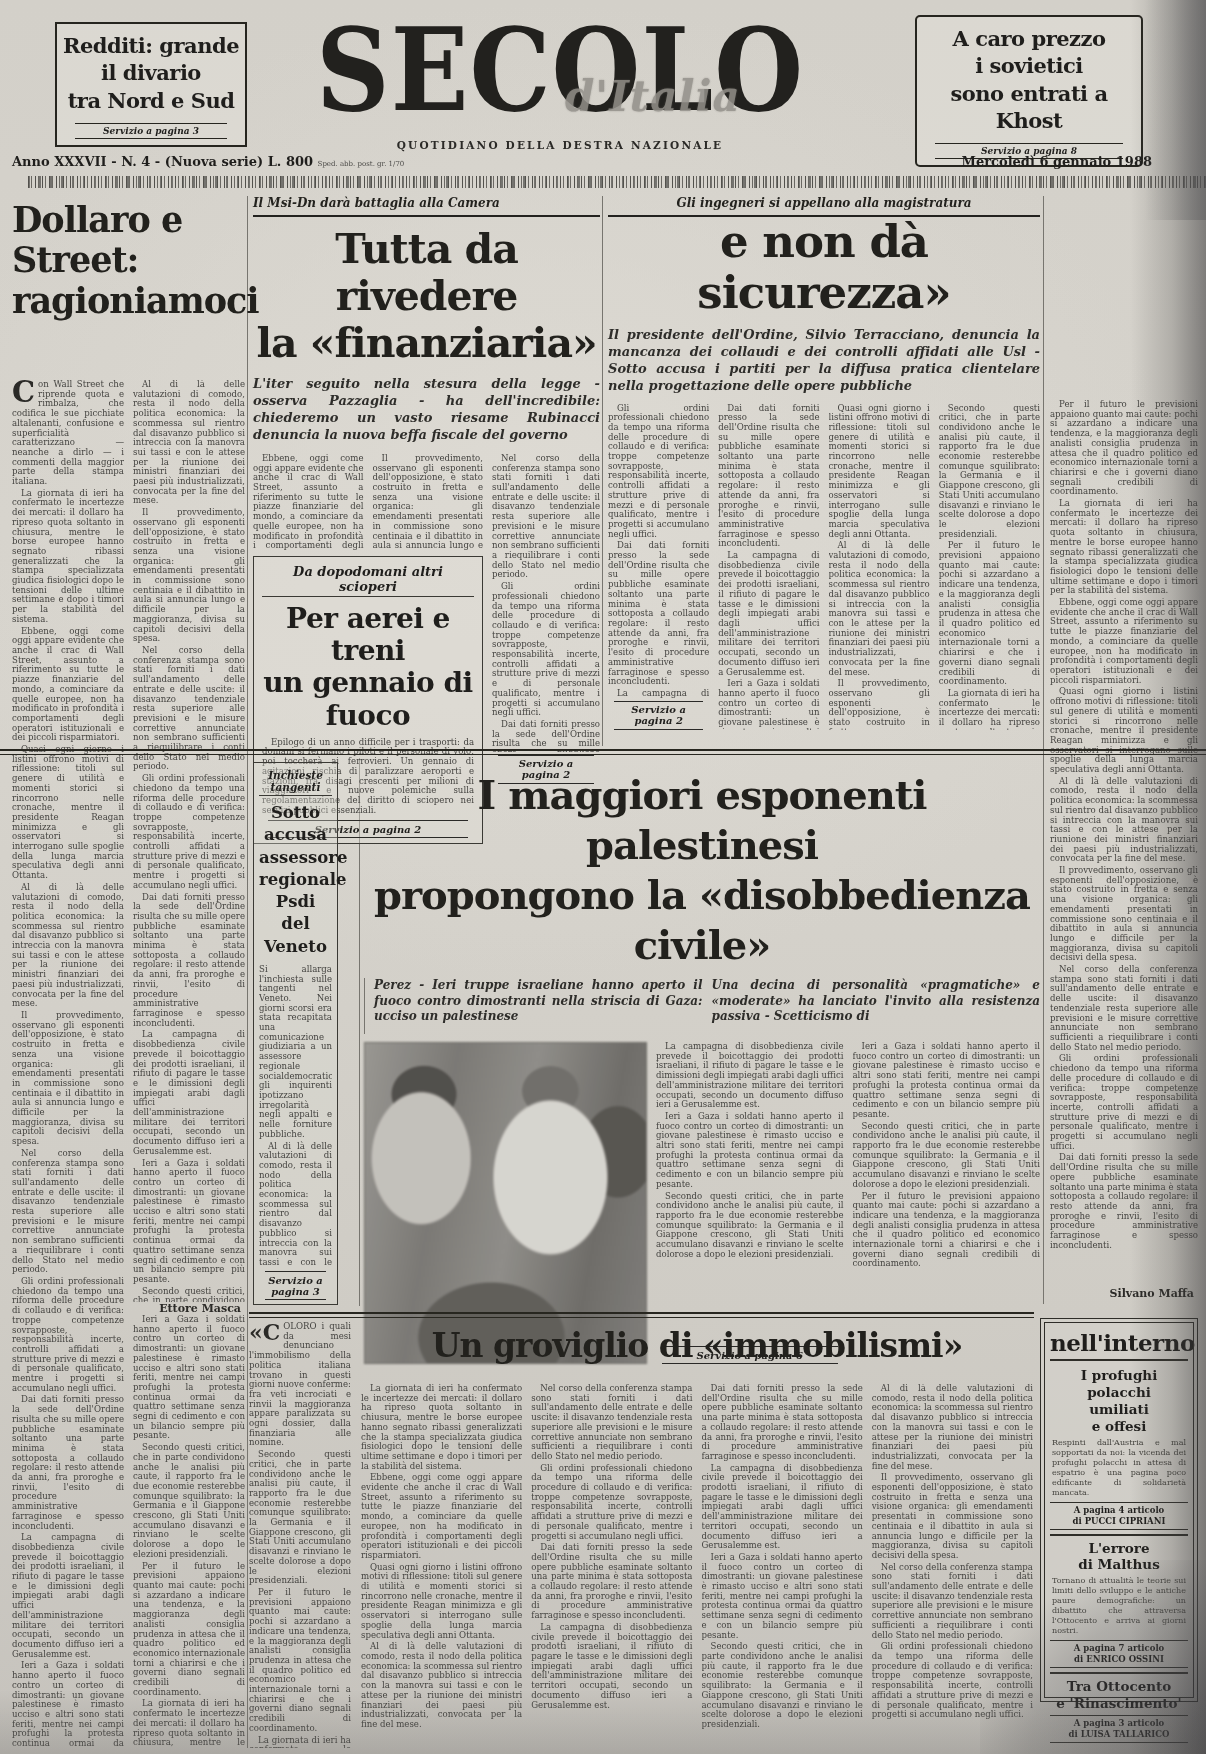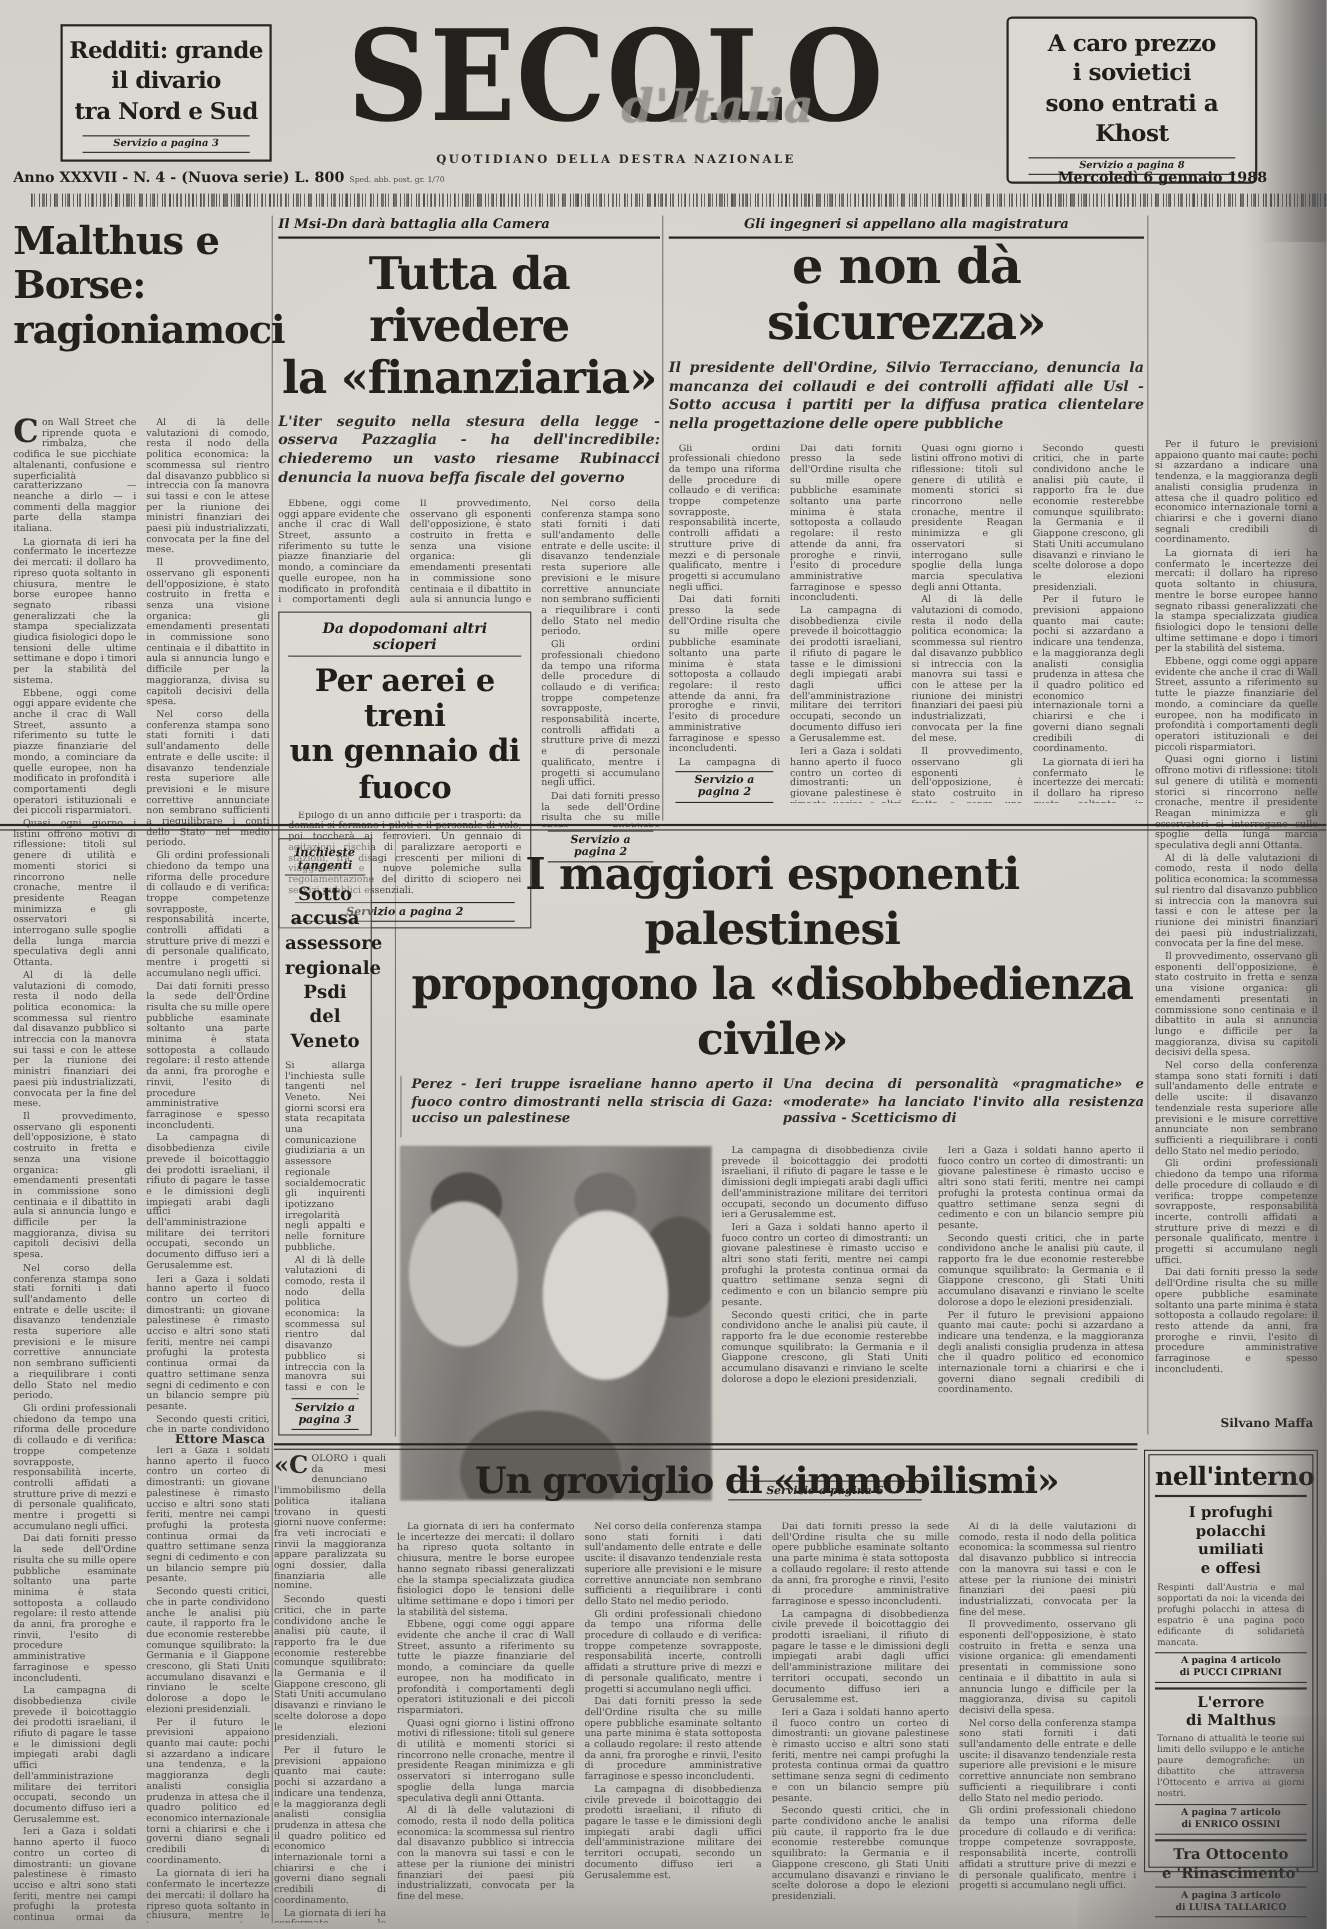--- a/index.html
+++ b/index.html
@@ -123,21 +123,21 @@
   <div class="abs folio" style="left:930px; top:154px; width:222px; text-align:right;">Mercoledì 6 gennaio 1988</div>
 
   <div class="abs barcode" style="left:28px; top:176px; width:1178px; height:12px;"></div>
 
   <div class="abs vrule" style="left:247px; top:196px; height:1552px;"></div>
   <div class="abs vrule" style="left:602px; top:196px; height:550px;"></div>
   <div class="abs vrule" style="left:1043px; top:196px; height:1108px;"></div>
   <div class="abs vrule" style="left:359px; top:758px; height:548px;"></div>
 
   <div class="abs" style="left:12px; top:200px; width:233px;">
-    <div class="hl" style="font-size:35px; line-height:1.15; text-align:left;">Malthus e Borse:</div>
+    <div class="hl" style="font-size:35px; line-height:1.15; text-align:left;">Dollaro e Street:</div>
     <div class="hl" style="font-size:35px; line-height:1.15; text-align:right; padding-right:10px;">ragioniamoci</div>
   </div>
   <div class="abs cols" style="left:12px; top:380px; width:233px; height:1368px;">
     <div class="col">
       <div class="bodytext clip" style="height:1368px;">
         <p class="opening"><span class="dropcap">C</span><span>on Wall Street che riprende quota e rimbalza, che codifica le sue picchiate altalenanti, confusione e superficialità caratterizzano — neanche a dirlo — i commenti della maggior parte della stampa italiana.</span></p>
       <p>La giornata di ieri ha confermato le incertezze dei mercati: il dollaro ha ripreso quota soltanto in chiusura, mentre le borse europee hanno segnato ribassi generalizzati che la stampa specializzata giudica fisiologici dopo le tensioni delle ultime settimane e dopo i timori per la stabilità del sistema.</p>
           <p>Ebbene, oggi come oggi appare evidente che anche il crac di Wall Street, assunto a riferimento su tutte le piazze finanziarie del mondo, a cominciare da quelle europee, non ha modificato in profondità i comportamenti degli operatori istituzionali e dei piccoli risparmiatori.</p>
           <p>Quasi ogni giorno i listini offrono motivi di riflessione: titoli sul genere di utilità e momenti storici si rincorrono nelle cronache, mentre il presidente Reagan minimizza e gli osservatori si interrogano sulle spoglie della lunga marcia speculativa degli anni Ottanta.</p>
           <p>Al di là delle valutazioni di comodo, resta il nodo della politica economica: la scommessa sul rientro dal disavanzo pubblico si intreccia con la manovra sui tassi e con le attese per la riunione dei ministri finanziari dei paesi più industrializzati, convocata per la fine del mese.</p>

